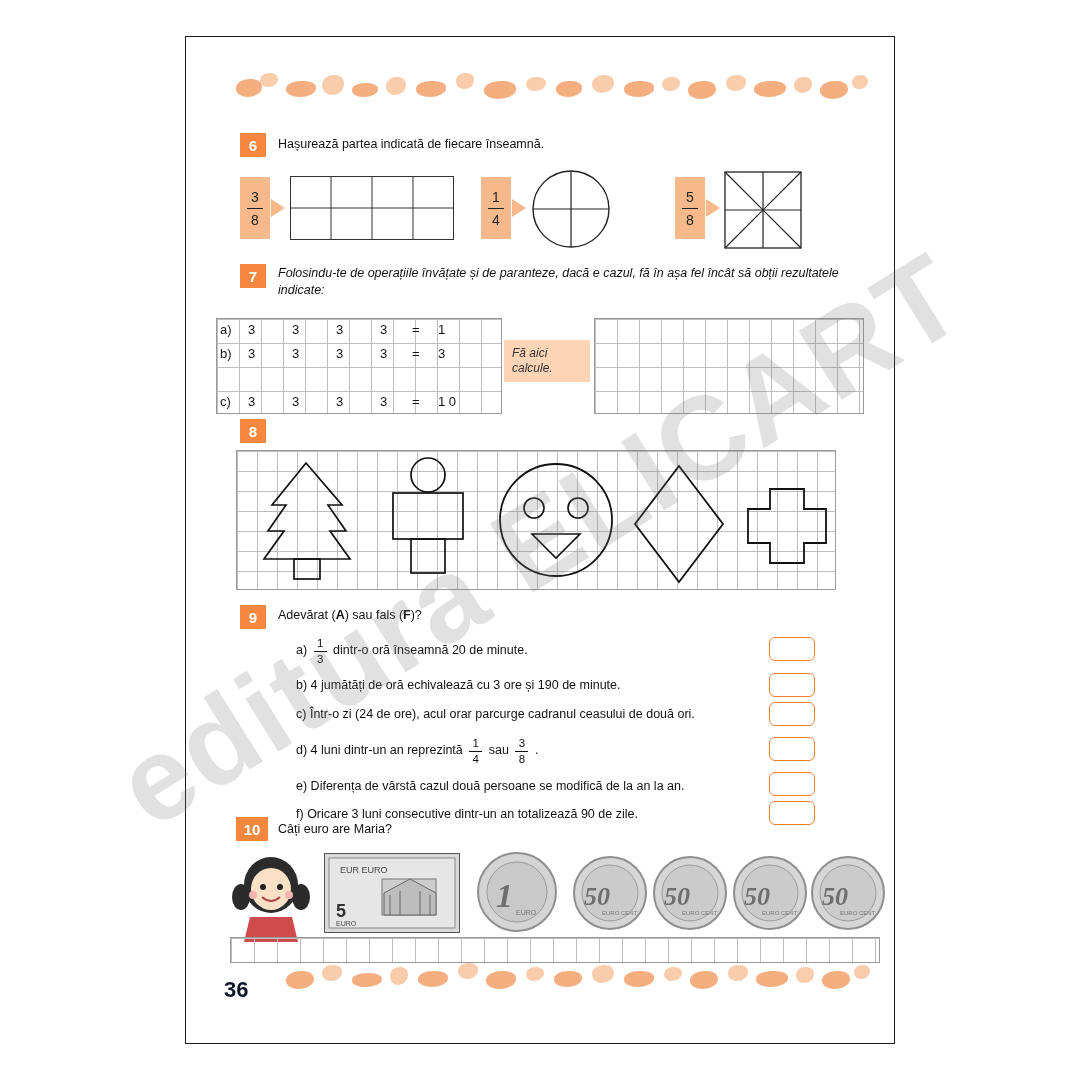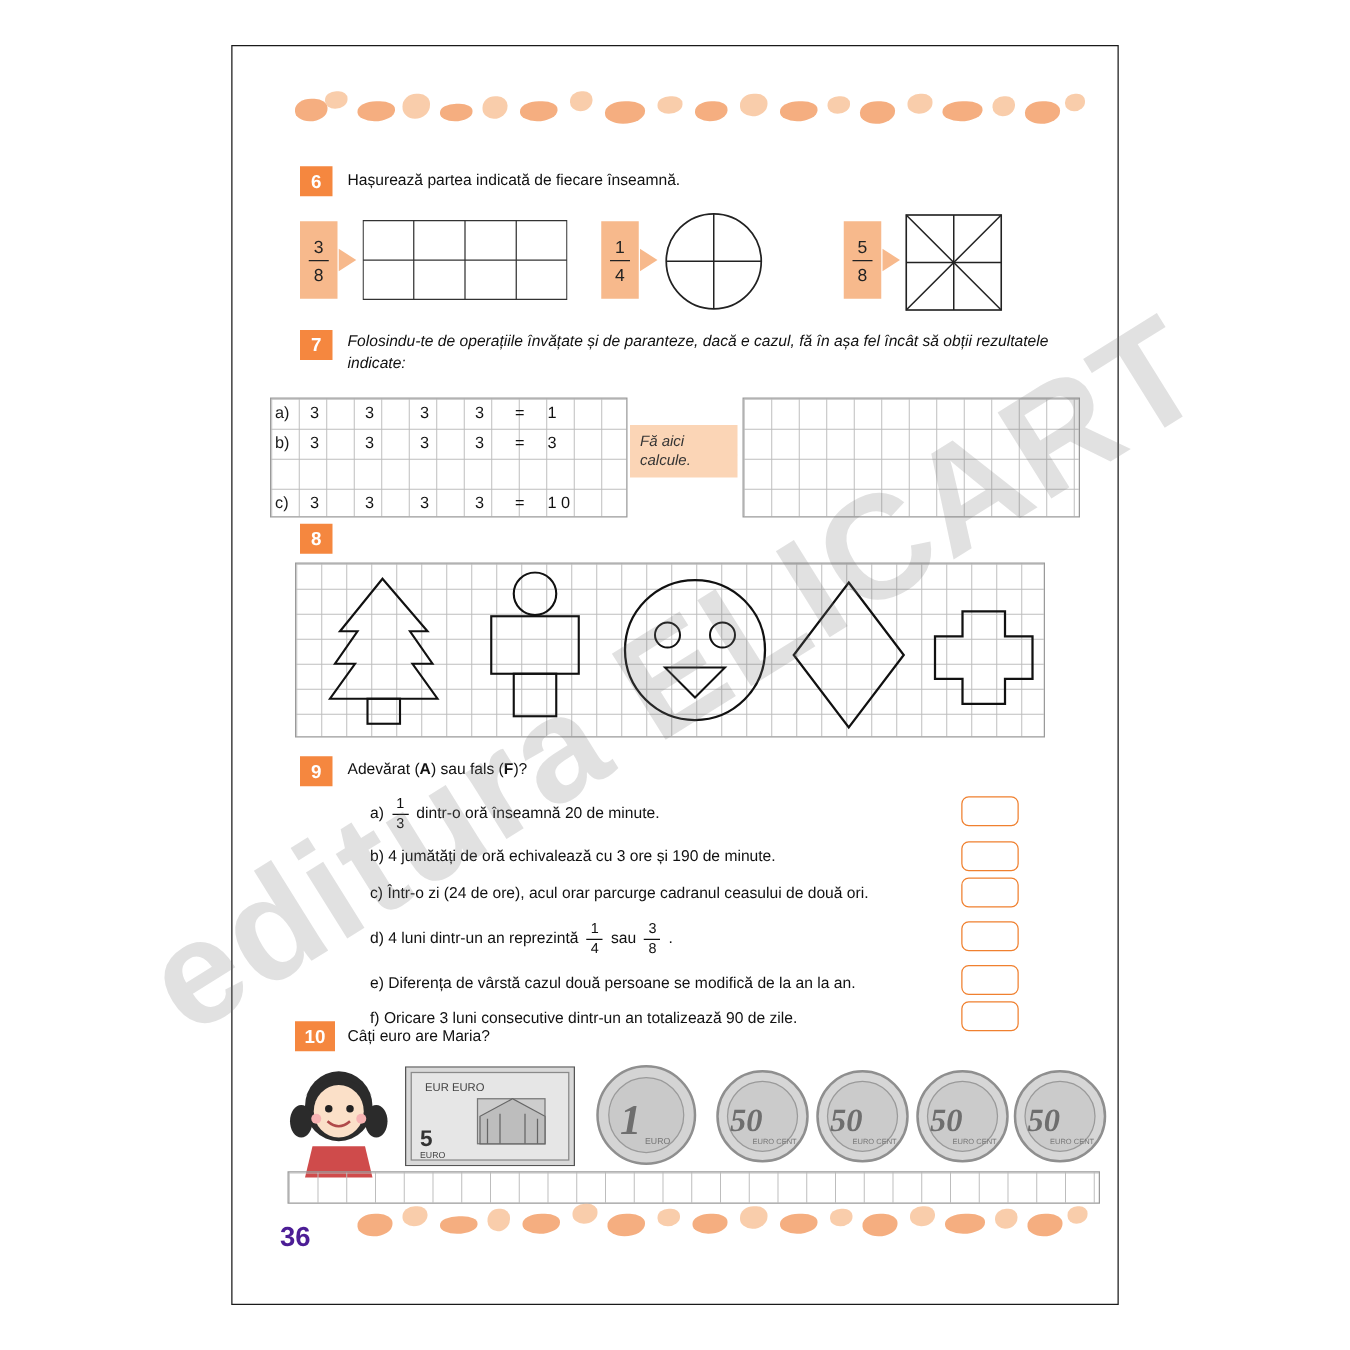--- a/index.html
+++ b/index.html
@@ -53,21 +53,21 @@
   .eqlabel{position:absolute;font-size:13px;}
 
   .tfbox{
     position:absolute;width:44px;height:22px;border:1.6px solid #f0802f;border-radius:6px;background:#fff;
   }
   .stmt{position:absolute;font-size:12.5px;color:#111;}
   .frac-inline{display:inline-flex;flex-direction:column;align-items:center;vertical-align:middle;font-size:11.5px;line-height:1.1;margin:0 3px;}
   .frac-inline .bar{width:13px;height:1px;background:#111;margin:1px 0;}
 
   .pagenum{
-    position:absolute;left:38px;top:940px;font-size:22px;font-weight:bold;color:#4c1d95;
+    position:absolute;left:38px;top:940px;font-size:22px;font-weight:bold;color:#0f172a;
   }
 
   
   .wm{
     position:absolute;left:0;top:0;width:1080px;height:1080px;pointer-events:none;
     display:flex;align-items:center;justify-content:center;
   }
   .wm span{
     font-size:118px;font-weight:bold;color:rgba(120,120,120,.22);
     transform:rotate(-32deg);white-space:nowrap;letter-spacing:2px;

